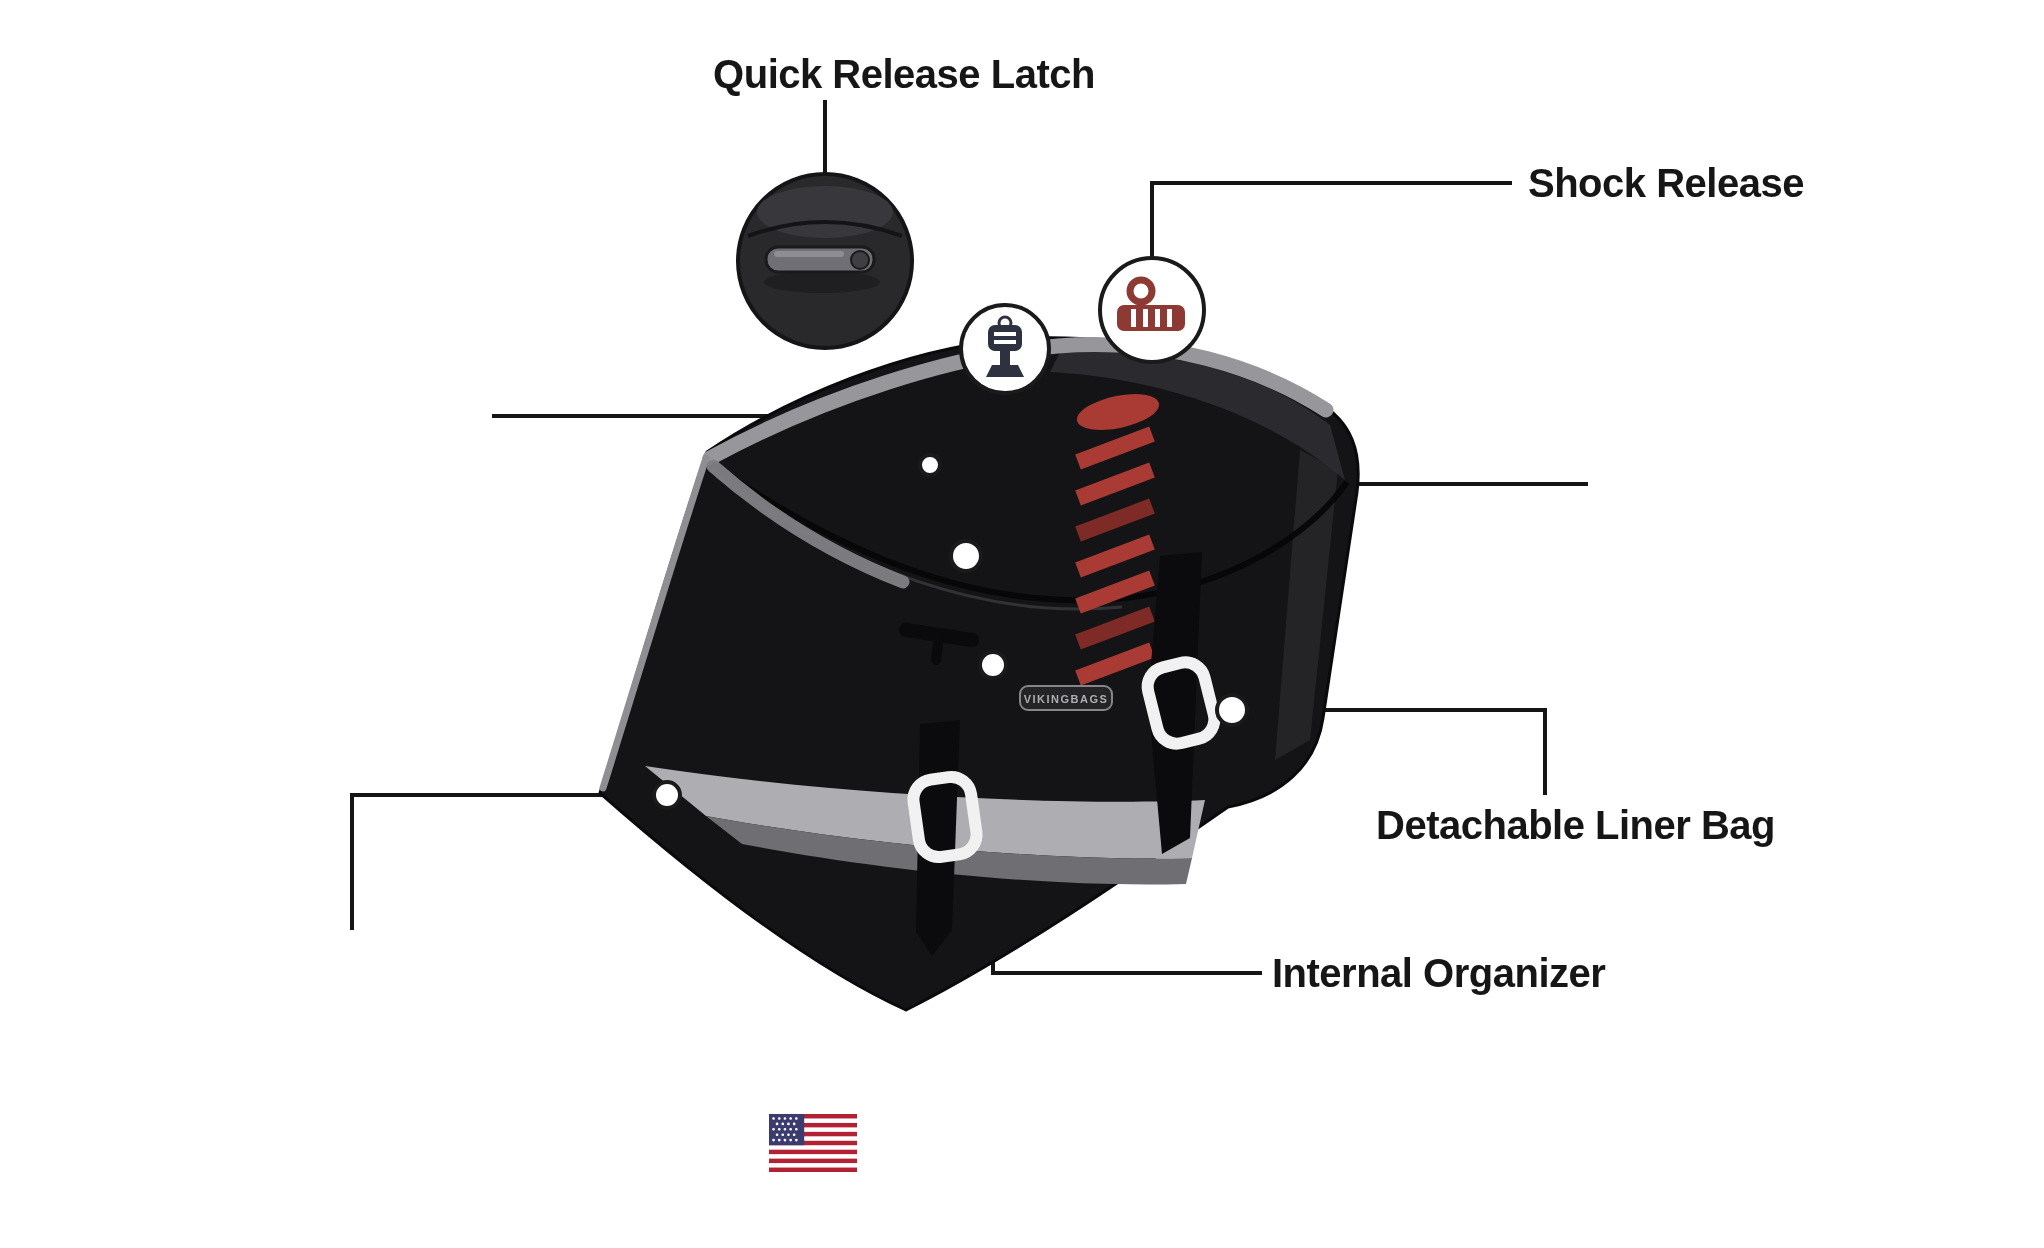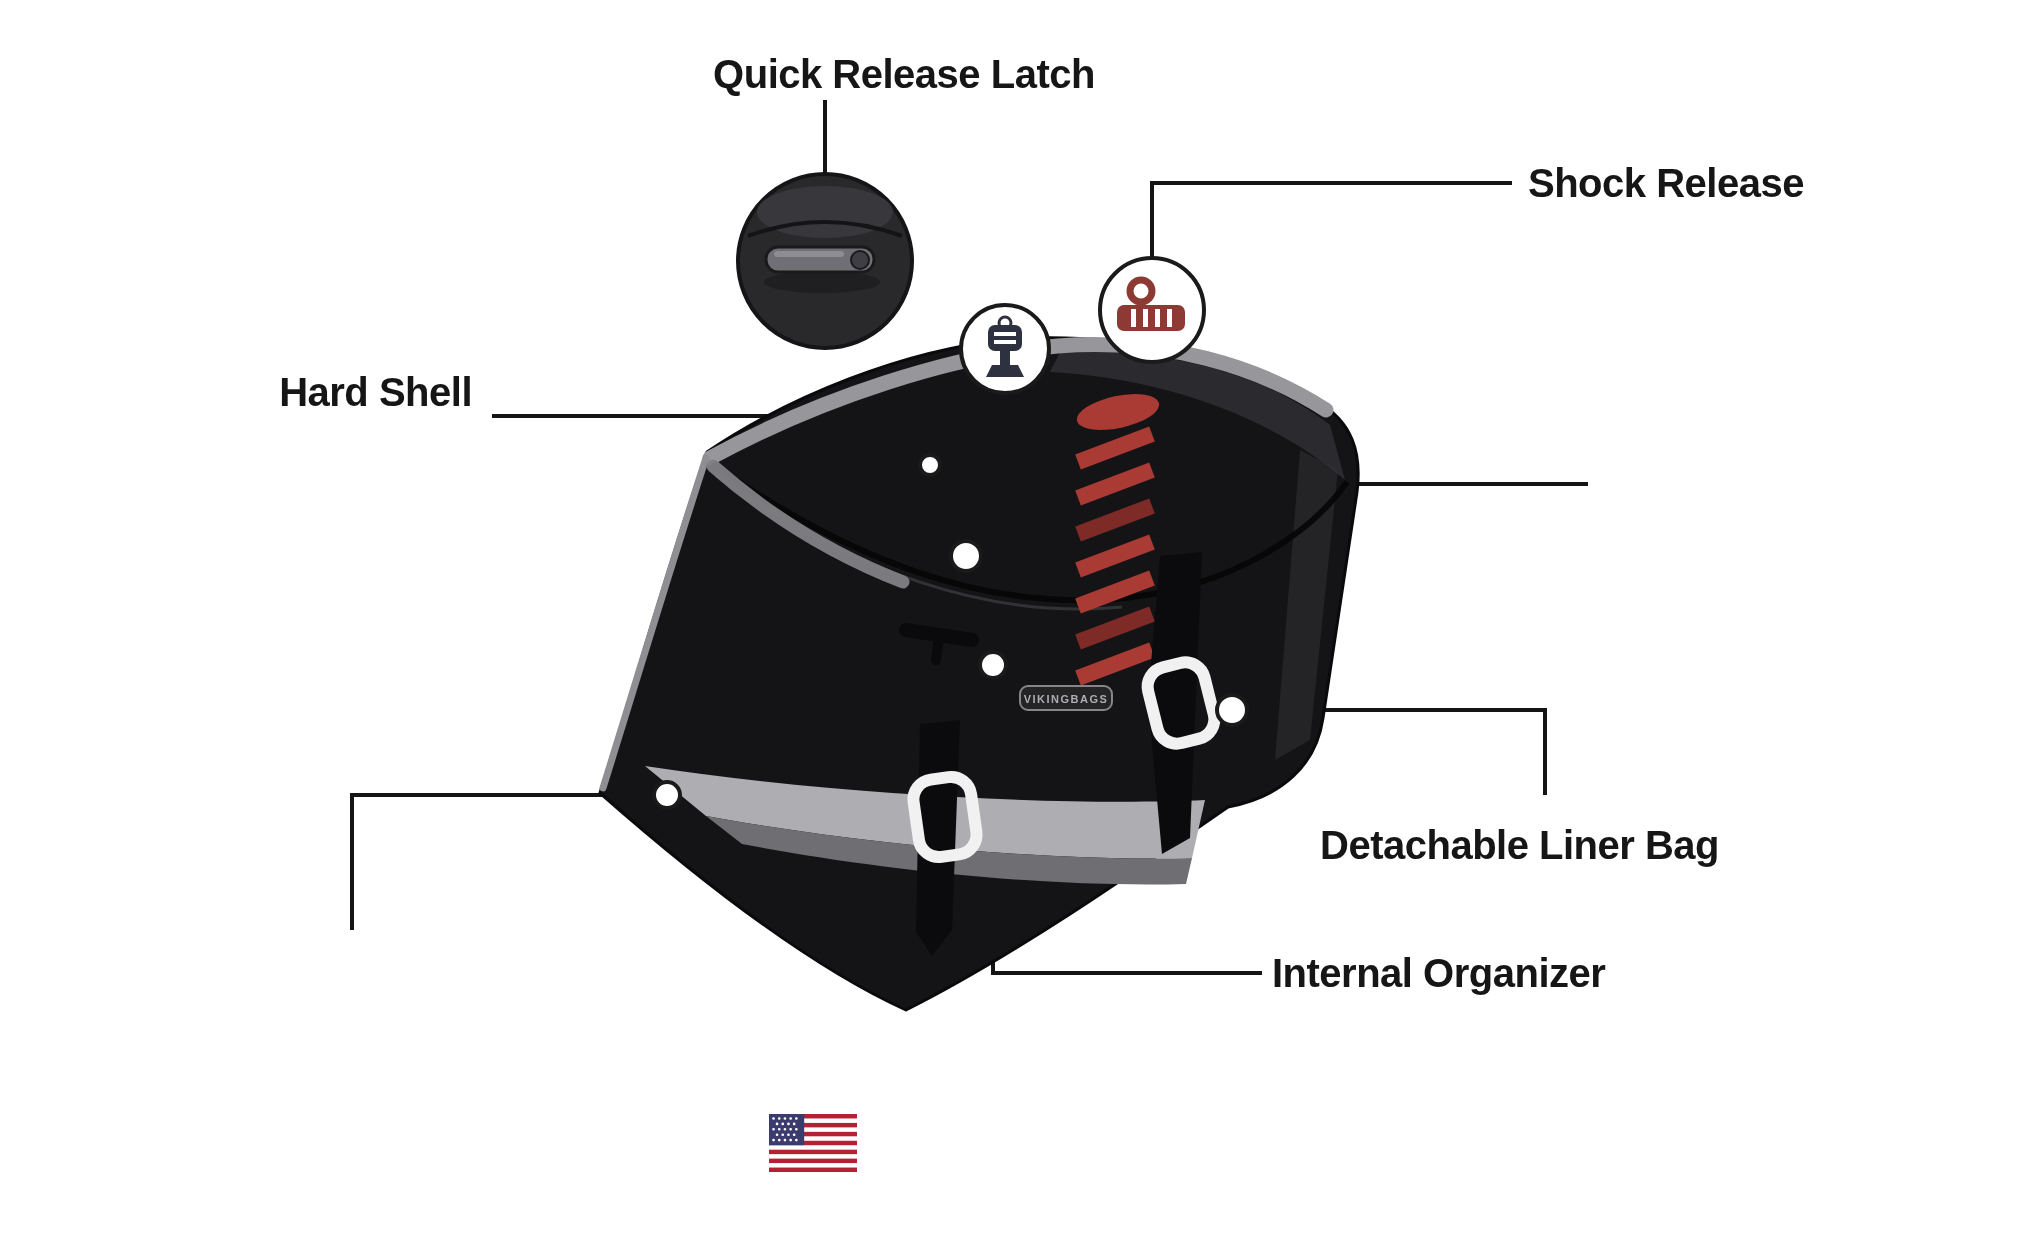--- a/index.html
+++ b/index.html
@@ -137,25 +137,24 @@
         <rect x="1167" y="309" width="5" height="18" fill="#FFFFFF"></rect>
       </g>
     </g>
   </svg>
 
   <div class="lbl center" style="left:868px;top:52px;margin-left:36px;">Quick Release Latch</div>
 
   <div class="lbl" style="left:1528px;top:161px;">Shock Release</div>
 
   <div class="lbl right" style="left:170px;top:370px;width:302px;">
-    <span>Hard Shell</span>
   </div>
 
 
-  <div class="lbl" style="left:1320px;top:803px;margin-top:20px;">Detachable Liner Bag</div>
+  <div class="lbl" style="left:1376px;top:803px;">Detachable Liner Bag</div>
 
   <div class="lbl" style="left:1272px;top:951px;">Internal Organizer</div>
 
 
   <svg class="footer-flag" viewBox="0 0 88 58">
     <rect x="0" y="0" width="88" height="58" fill="#B22234"></rect>
     <rect x="0" y="4.46" width="88" height="4.46" fill="#FFFFFF"></rect>
     <rect x="0" y="13.38" width="88" height="4.46" fill="#FFFFFF"></rect>
     <rect x="0" y="22.31" width="88" height="4.46" fill="#FFFFFF"></rect>
     <rect x="0" y="31.23" width="88" height="4.46" fill="#FFFFFF"></rect>

